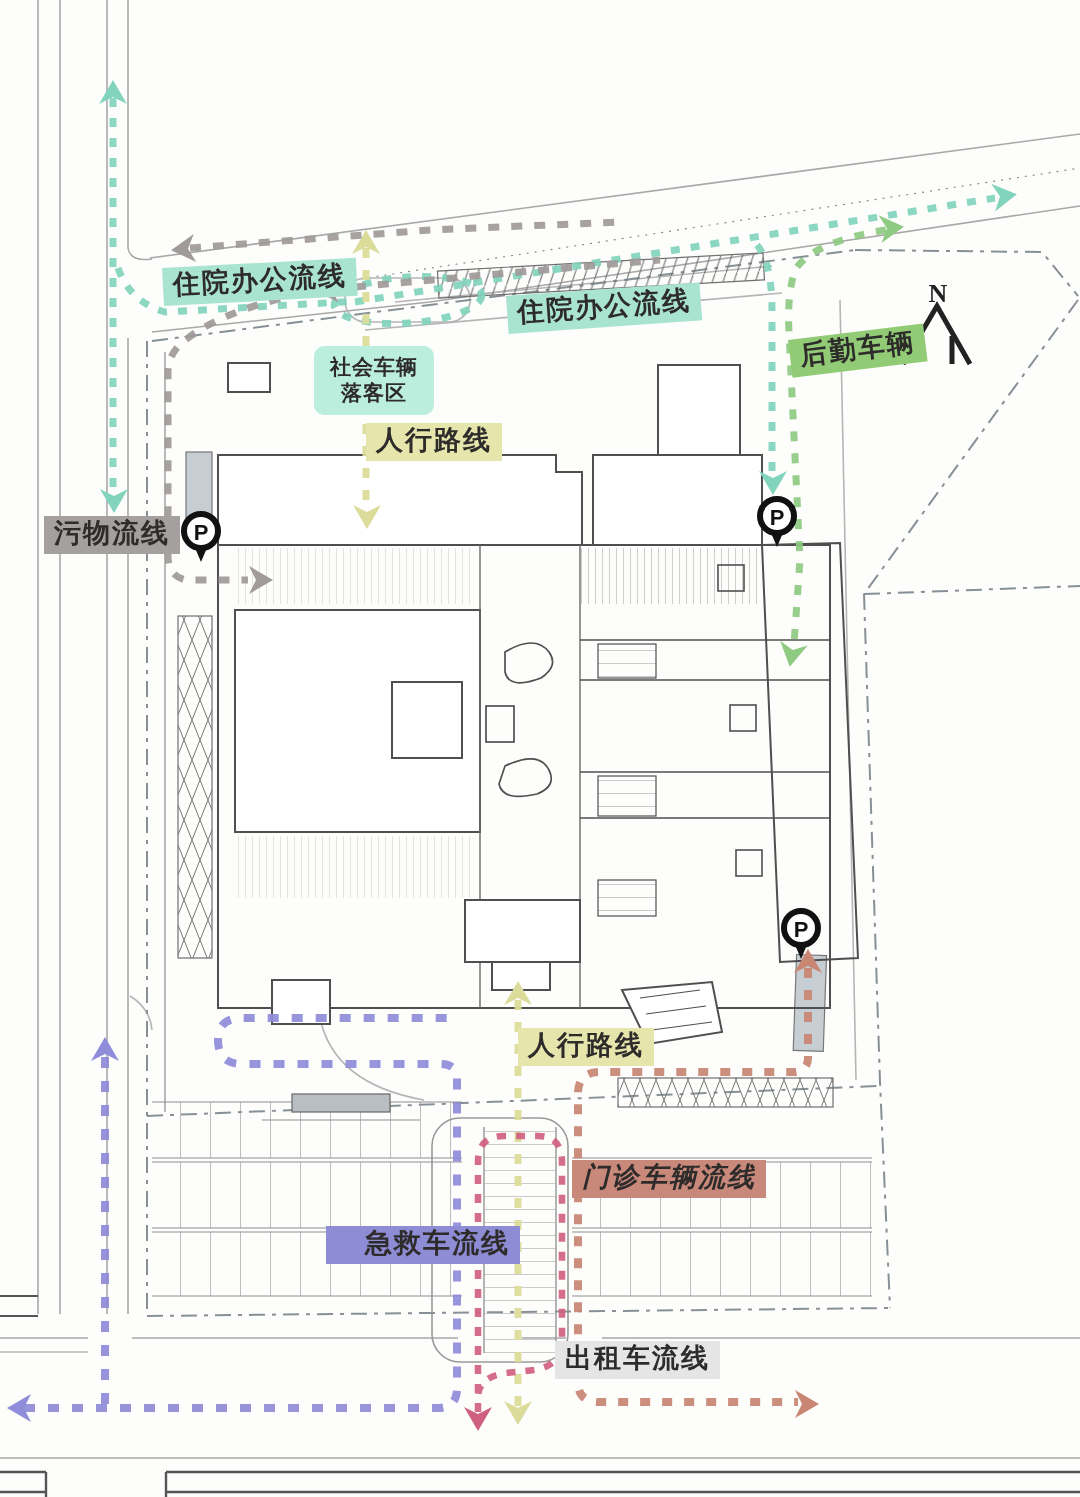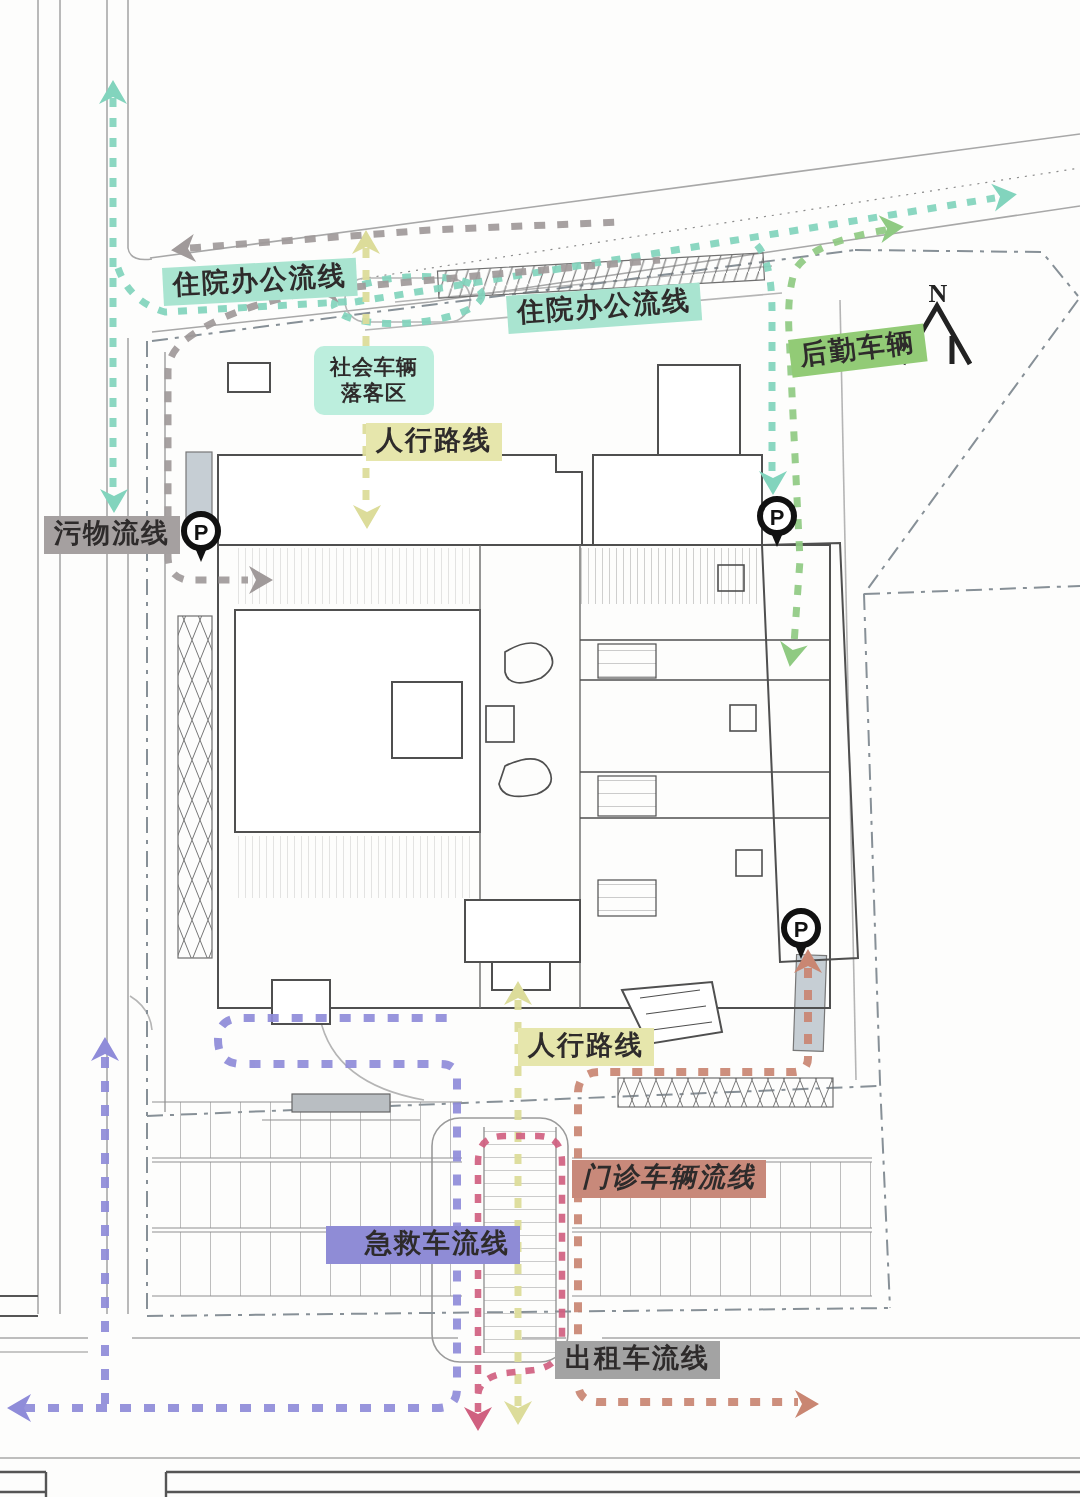--- a/index.html
+++ b/index.html
@@ -228,15 +228,15 @@
 <div class="label" style="left:788px;top:340px;background:#92cb76;transform:rotate(-7deg);">后勤车辆</div>
 
 <div class="label" style="left:44px;top:516px;background:#a5a0a0;">污物流线</div>
 
 <div class="label" style="left:518px;top:1028px;background:#e6e6ac;">人行路线</div>
 
 <div class="label" style="left:572px;top:1160px;background:#c8897a;font-style:italic;">门诊车辆流线</div>
 
 <div class="label" style="left:326px;top:1226px;background:#8f8cd6;padding-left:39px;">急救车流线</div>
 
-<div class="label" style="left:555px;top:1341px;background:#a3a3a3;">出租车流线</div>
+<div class="label" style="left:555px;top:1341px;background:#e5e5e5;">出租车流线</div>
 
 </div>
 
 </body></html>

